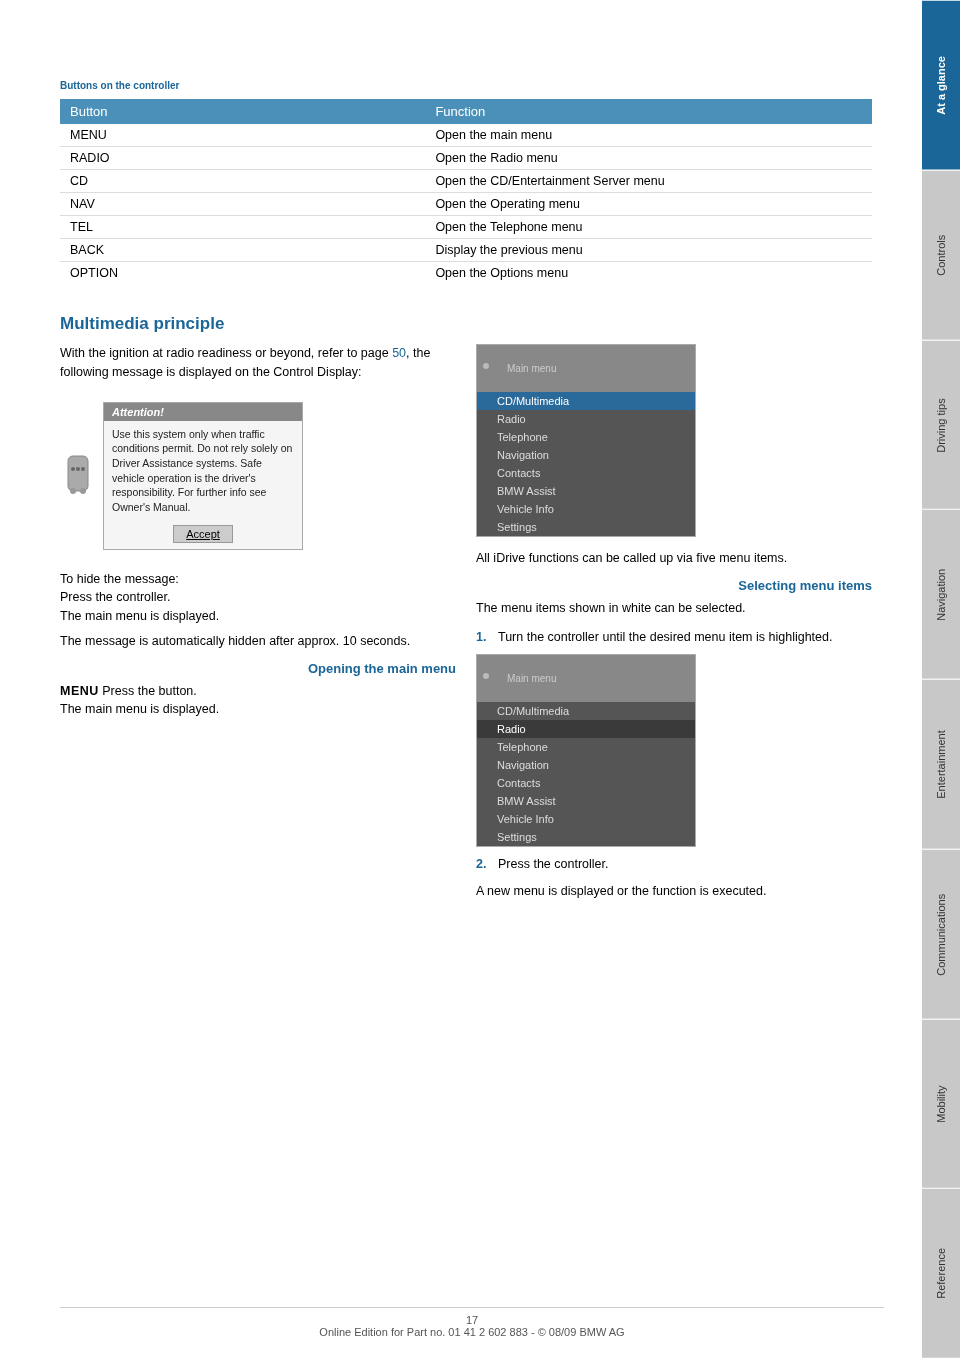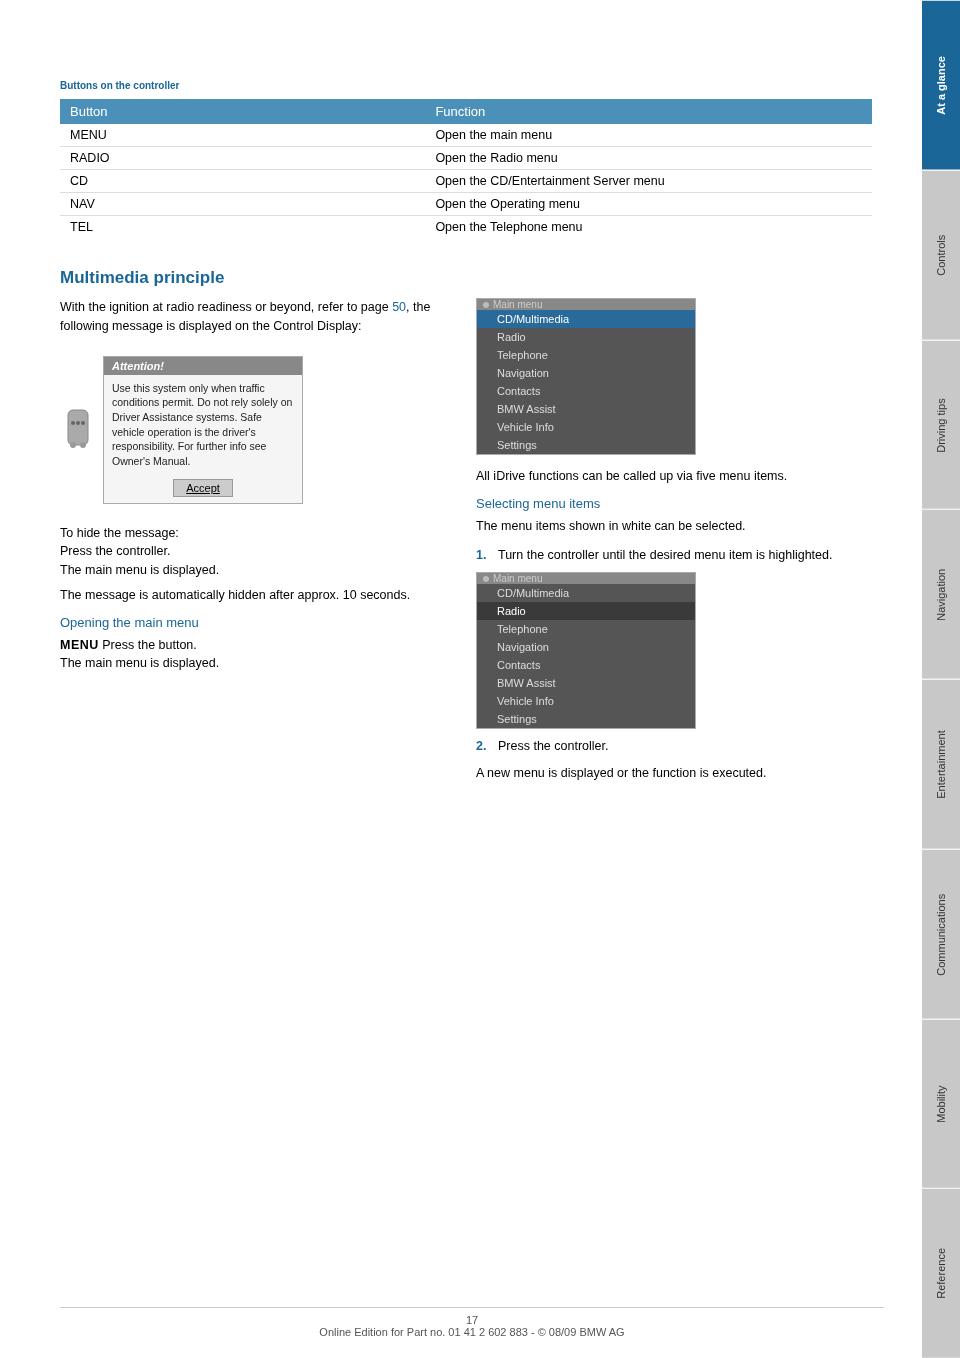--- a/index.html
+++ b/index.html
@@ -158,47 +158,47 @@
       margin: 4px auto 6px auto;
       display: block;
       cursor: pointer;
       text-decoration: underline;
     }
 
     
     .subsection-title {
       color: #1a6699;
       font-size: 13px;
-      font-weight: normal;
+      font-weight: bold;
       margin-bottom: 6px;
       margin-top: 10px;
+      text-align: right;
     }
 
     .menu-keyword {
       font-weight: bold;
       font-variant: small-caps;
       letter-spacing: 0.5px;
     }
 
     
     .menu-screenshot {
       border: 1px solid #aaa;
       background: #555;
       width: 220px;
       margin-bottom: 12px;
       overflow: hidden;
     }
     .menu-titlebar {
       background: #888;
       color: #ccc;
       font-size: 10px;
-      padding: 0 6px;
+      padding: 18px 6px;
       display: flex;
-      align-items: center;
-      gap: 4px;
+      gap: 18px;
     }
     .menu-icon-dot {
       width: 6px;
       height: 6px;
       border-radius: 50%;
       background: #bbb;
       display: inline-block;
     }
     .menu-item {
       padding: 3px 10px 3px 20px;
@@ -310,20 +310,28 @@
             <td>CD</td>
             <td>Open the CD/Entertainment Server menu</td>
           </tr>
           <tr>
             <td>NAV</td>
             <td>Open the Operating menu</td>
           </tr>
           <tr>
             <td>TEL</td>
             <td>Open the Telephone menu</td>
+          </tr>
+          <tr>
+            <td>BACK</td>
+            <td>Display the previous menu</td>
+          </tr>
+          <tr>
+            <td>OPTION</td>
+            <td>Open the Options menu</td>
           </tr>
         </tbody>
     </table>
   </div>
 
   <div>
     <div class="op-section-title">Multimedia principle</div>
 
     <div class="two-col">
 

